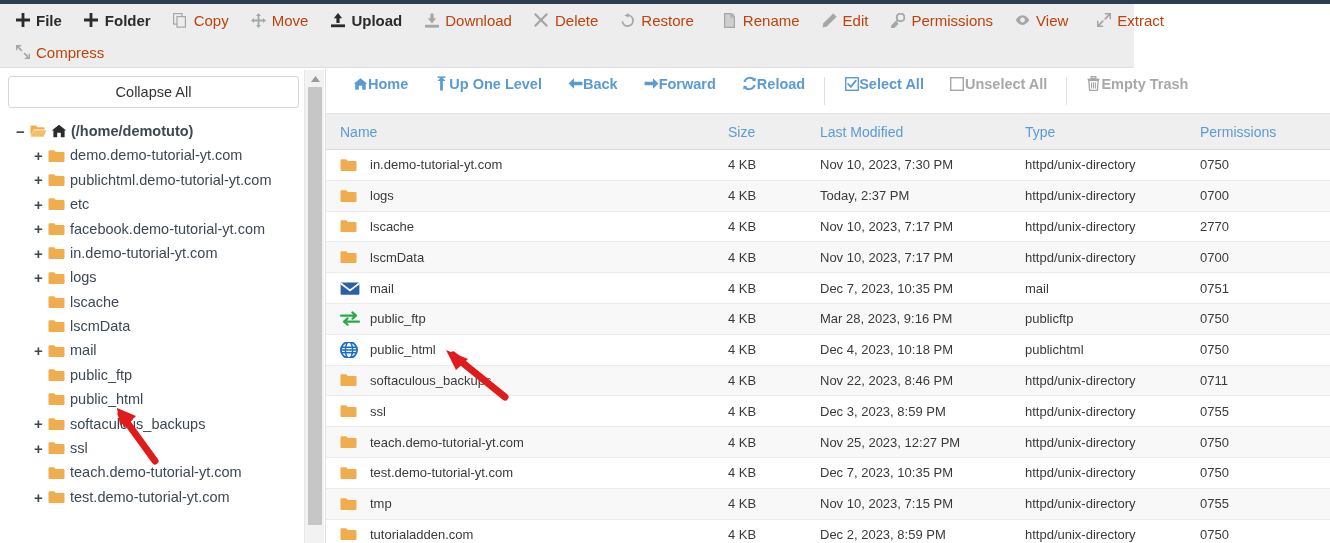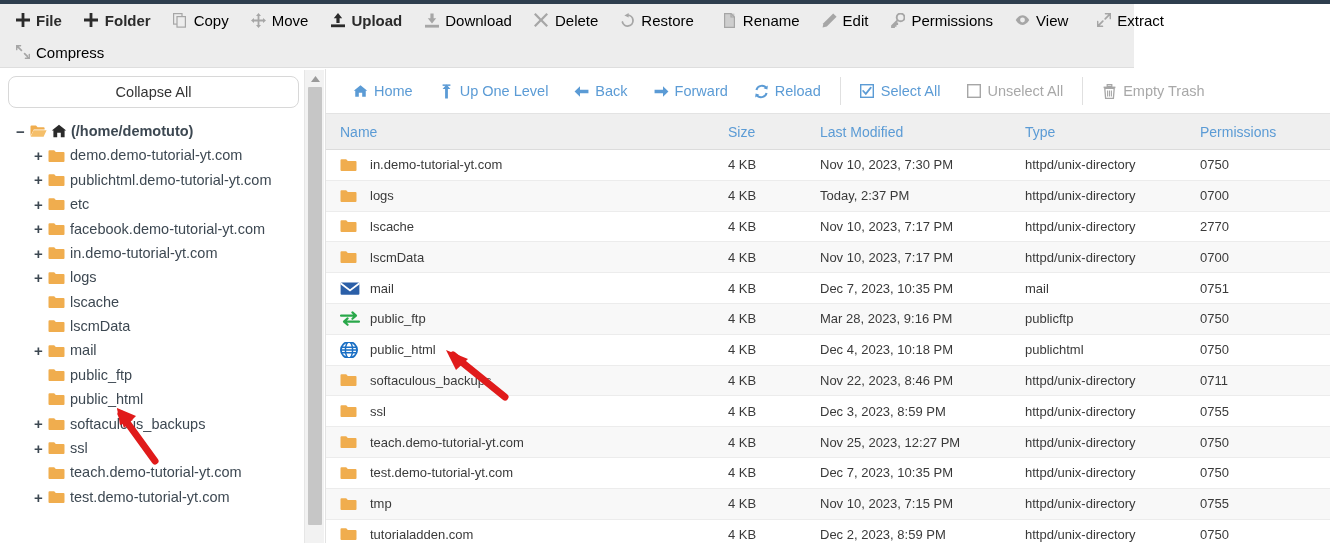--- a/index.html
+++ b/index.html
@@ -21,21 +21,21 @@
   
   .maintoolbar {
     position: absolute; top: 4px; left: 0; width: 1134px; height: 64px;
     background: #ededed;
     border-bottom: 1px solid #dedede;
   }
   .tb-row { display: flex; align-items: center; height: 32px; padding-left: 4px; }
   .tb-item {
     display: flex; align-items: center; gap: 6px;
     padding: 0 11px; height: 30px;
-    font-size: 15px; color: #000000; white-space: nowrap;
+    font-size: 15px; color: #c2410c; white-space: nowrap;
     cursor: default;
   }
   .tb-item.enabled { color: #2b2b2b; font-weight: 600; cursor: pointer; }
   .tb-item .ic { display: inline-flex; align-items: center; justify-content: center; width: 15px; height: 15px; }
   .tb-item .ic svg { display: block; }
   .tb-sep { width: 1px; height: 26px; background: #d2d2d2; margin: 0 3px; }
 
   
   .leftpanel {
     position: absolute; top: 69px; left: 0; width: 307px; height: 474px;
@@ -52,21 +52,21 @@
     background: #fff; font-size: 13px; padding: 0 7px; outline: none;
     font-family: "Liberation Sans", sans-serif; color: #333;
   }
   .pathbar .gobtn {
     width: 44px; border: 1px solid #cfcfcf; background: #fff;
     display: flex; align-items: center; justify-content: center;
     font-size: 14px; color: #444; border-radius: 0 3px 3px 0; cursor: pointer;
   }
   .collapsebtn {
     margin: 7px 8px 0 8px; height: 32px;
-    border: 1px solid #d8d8d8; background: #fff; border-radius: 8px;
+    border: 1px solid #d8d8d8; background: #fff; border-radius: 3px;
     display: flex; align-items: center; justify-content: center;
     font-size: 14.5px; color: #333; cursor: pointer;
   }
 
   .tree { margin-top: 11px; padding-left: 10px; font-size: 14.5px; color: #3d4852; }
   .tnode { display: flex; align-items: center; height: 24.4px; white-space: nowrap; }
   .tnode .exp {
     width: 13px; text-align: center; font-size: 15px; color: #3d4852;
     font-weight: 700; margin-right: 3px; cursor: pointer; line-height: 1;
   }
@@ -95,23 +95,23 @@
   
   .rightpanel {
     position: absolute; top: 69px; left: 325px; width: 1005px; height: 474px;
     background: #fff; border-left: 1px solid #e3e3e3;
   }
   .navbar {
     display: flex; align-items: center; height: 45px;
     border-bottom: 1px solid #e3e3e3; padding-left: 14px;
   }
   .nav-item {
-    display: flex; align-items: center; gap: 6px;
+    display: flex; 
     padding: 0 13px; height: 30px; font-size: 14.5px;
-    color: #5b9bd5; white-space: nowrap; cursor: pointer;
+    color: #5b9bd5; white-space: nowrap; cursor: pointer; font-weight: bold;
   }
   .nav-item.muted { color: #a8a8a8; cursor: default; }
   .nav-item .ic { display: inline-flex; align-items: center; justify-content: center; width: 15px; height: 15px; }
   .nav-sep { width: 1px; height: 28px; background: #e0e0e0; margin: 0 6px; }
 
   
   .thead {
     display: flex; align-items: center; height: 36px;
     background: #efefef; border-bottom: 1px solid #dcdcdc;
     border-top: 1px solid #efefef;

